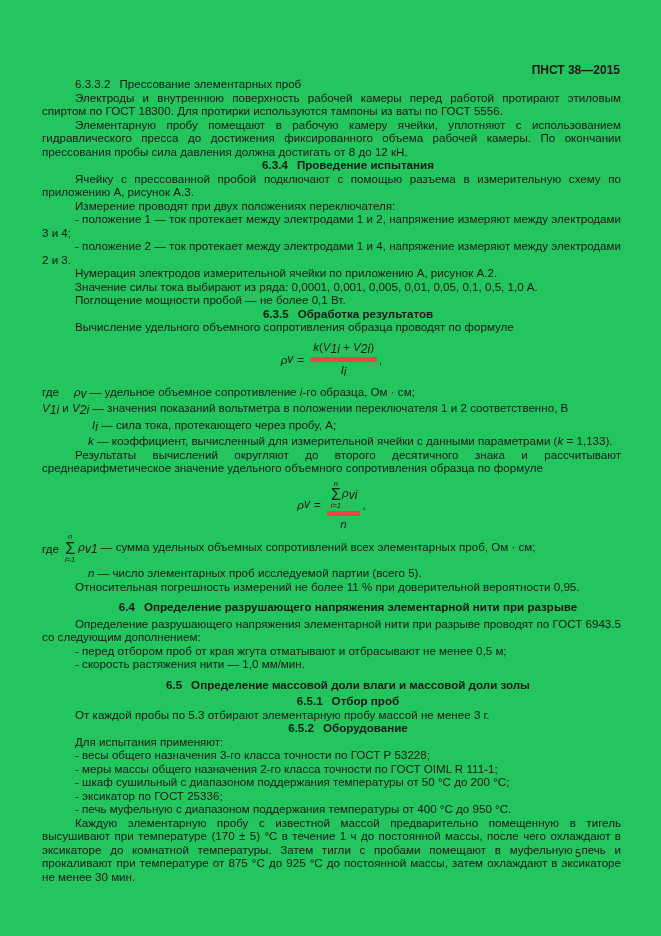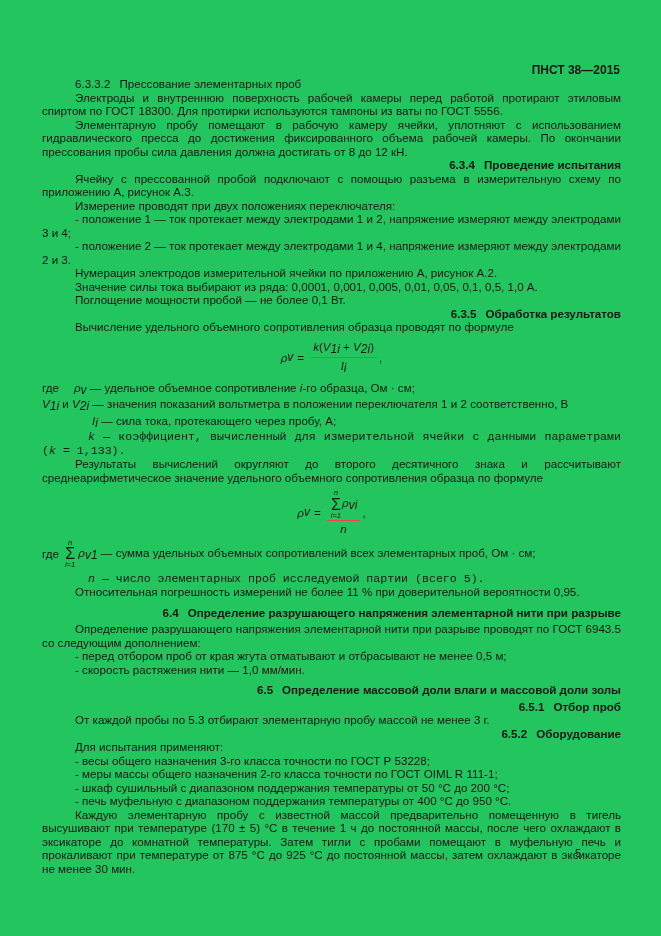--- a/index.html
+++ b/index.html
@@ -3,35 +3,35 @@
 <meta charset="utf-8">
 <style>
   html,body{margin:0;padding:0;background:#ffffff;}
   .page{position:relative;width:661px;height:936px;background:#22c55e;
         font-family:"Liberation Sans",sans-serif;color:#161616;overflow:hidden;}
   .running-header{position:absolute;top:63px;right:41px;font-size:12px;font-weight:bold;}
   .docbody{position:absolute;left:42px;top:77px;width:579px;font-size:11.6px;
            line-height:13.5px;text-align:justify;}
   p{margin:0;text-indent:33px;}
   p.ni{text-indent:0;}
-  p.ind46{text-indent:46px;font-family:Liberation Mono, monospace;}
+  p.ind46{text-indent:46px;}
   p.ind50{text-indent:50px;}
-  p.hd{font-weight:bold;text-align:right;}
+  p.hd{font-weight:bold;text-align:center;}
   .mt7{margin-top:7px;}
   .mt3{margin-top:3px;}
   .clnum{margin-right:9px;}
   .v{font-style:italic;}
   .s{font-size:12px;font-style:italic;}
   sub.s{vertical-align:-2px;}
   .wsp{padding-left:15px;}
   .formula{display:flex;justify-content:center;align-items:center;text-indent:0;
            margin:6px 0 5px 0;text-align:center;}
   .frac{display:inline-block;vertical-align:middle;text-align:center;margin:0 2px;}
   .frac .fnum{display:block;padding:0 3px 1px 3px;}
-  .frac .fden{display:block;border-top:1px solid #ef4444;padding:1px 3px 0 3px;}
+  .frac .fden{display:block;border-top:5px solid #ef4444;padding:1px 3px 0 3px;}
   .sum{display:inline-flex;flex-direction:column;align-items:center;line-height:1;
        vertical-align:middle;margin:0 1px;}
   .sum .lim{font-size:7.6px;font-style:italic;}
   .sum .sigma{font-size:16px;line-height:15px;}
   .fnum.row{display:flex;align-items:center;justify-content:center;}
   .whereline{display:flex;align-items:center;text-indent:0;text-align:left;}
   .page-number{position:absolute;left:575px;top:847px;font-size:11px;}
 </style>
 </head>
 <body>
@@ -127,20 +127,21 @@
     <p class="hd mt3"><span class="clnum">6.5.1</span><span>Отбор проб</span></p>
 
     <p>От каждой пробы по 5.3 отбирают элементарную пробу массой не менее 3 г.</p>
 
     <p class="hd"><span class="clnum">6.5.2</span><span>Оборудование</span></p>
 
     <p>Для испытания применяют:</p>
     <p>- весы общего назначения 3-го класса точности по ГОСТ Р 53228;</p>
     <p>- меры массы общего назначения 2-го класса точности по ГОСТ OIML R 111-1;</p>
     <p>- шкаф сушильный с диапазоном поддержания температуры от 50 °С до 200 °С;</p>
+    <p>- эксикатор по ГОСТ 25336;</p>
     <p>- печь муфельную с диапазоном поддержания температуры от 400 °С до 950 °С.</p>
 
 
     <p>Каждую элементарную пробу с известной массой предварительно помещенную в тигель высушивают при температуре (170 ± 5) °С в течение 1 ч до постоянной массы, после чего охлаждают в эксикаторе до комнатной температуры. Затем тигли с пробами помещают в муфельную печь и прокаливают при температуре от 875 °С до 925 °С до постоянной массы, затем охлаждают в эксикаторе не менее 30 мин.</p>
 
   </div>
 
   <div class="page-number">5</div>
 
 </div>

